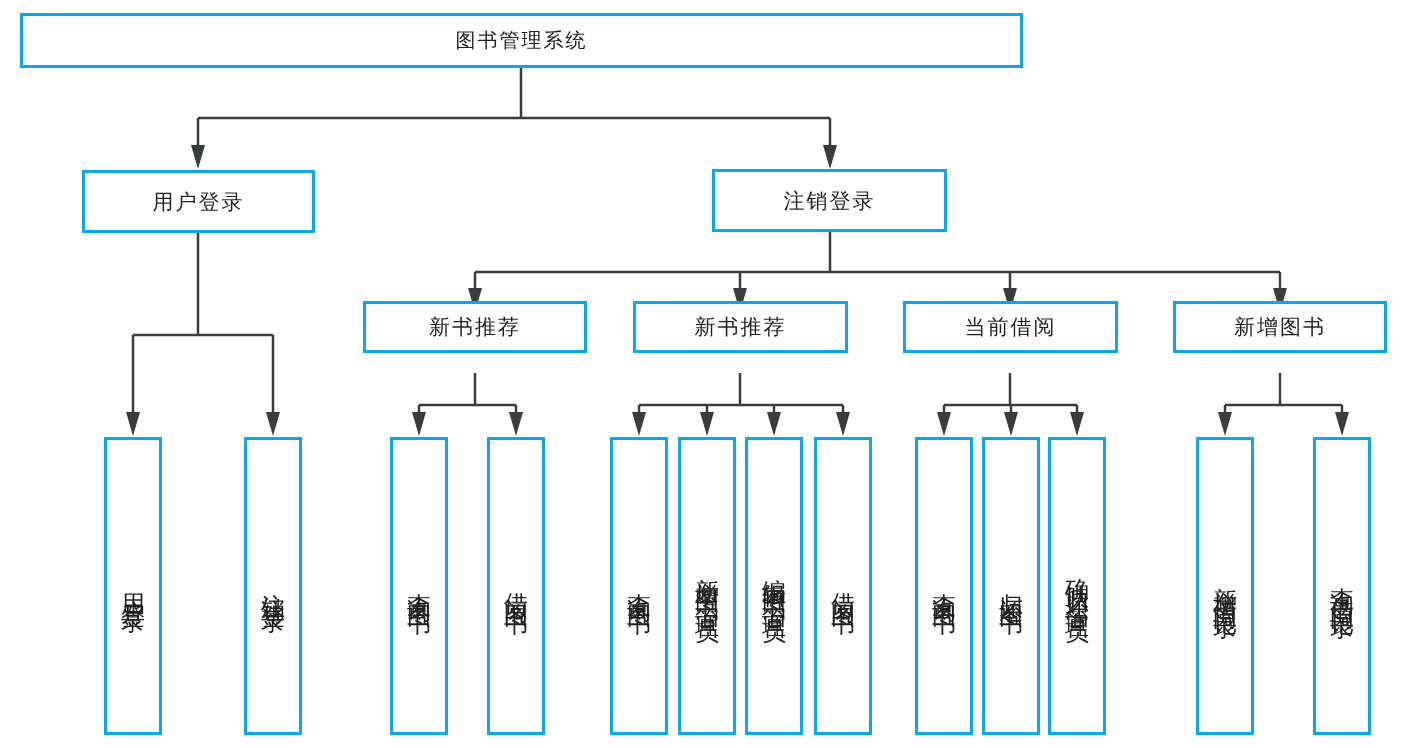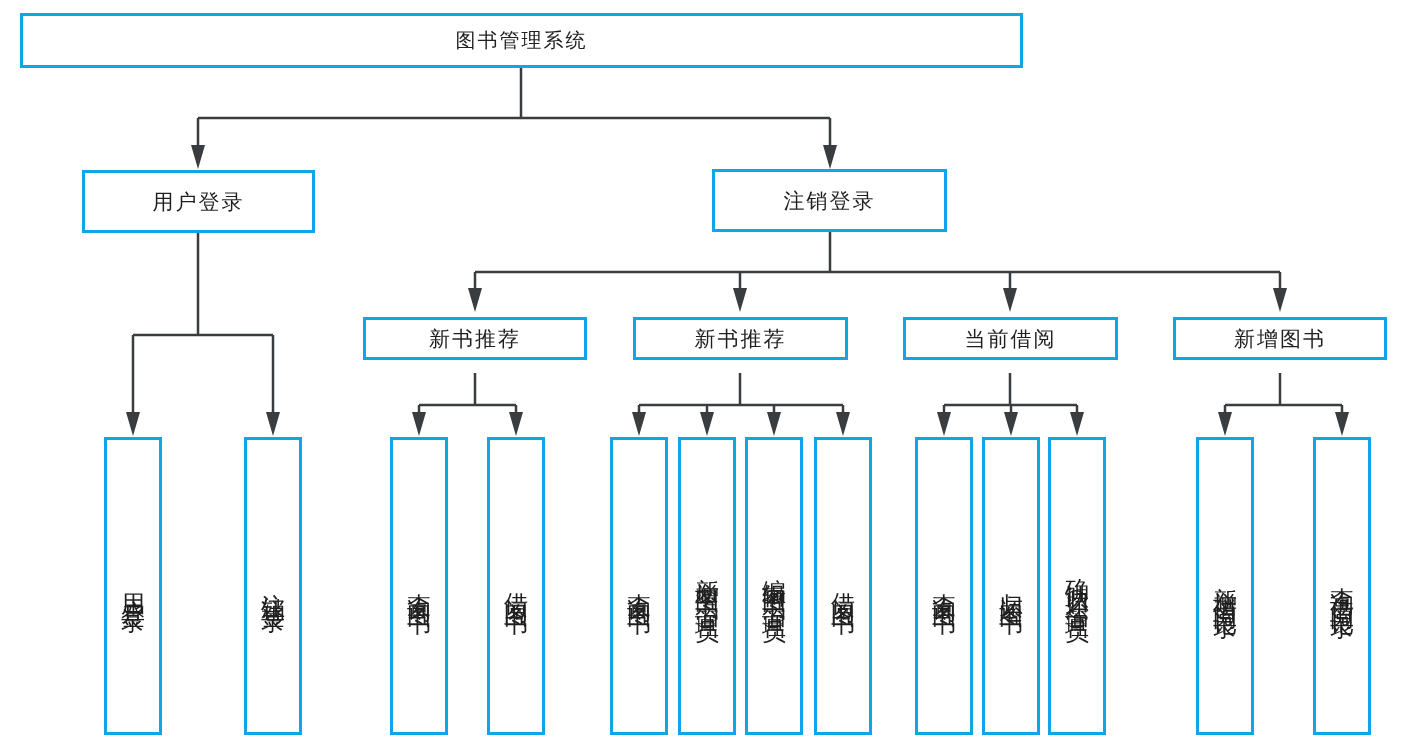--- a/index.html
+++ b/index.html
@@ -5,21 +5,21 @@
   html,body{margin:0;padding:0;background:#ffffff;}
   body{font-family:"DejaVu Sans","Liberation Sans",sans-serif;color:#1f1f1f;}
   .canvas{position:relative;width:1405px;height:747px;background:#ffffff;overflow:hidden;}
   svg.connectors{position:absolute;left:0;top:0;pointer-events:none;}
   .node{position:absolute;background:#ffffff;border:3px solid #0ea5e9;box-sizing:border-box;
         display:flex;align-items:center;justify-content:center;text-align:center;}
   .h-node{font-size:21px;letter-spacing:2px;}
   .root-node{left:20px;top:13px;width:1003px;height:55px;font-size:20px;}
   .n-user-login{left:82px;top:170px;width:233px;height:63px;}
   .n-book-mgmt{left:712px;top:169px;width:235px;height:63px;}
-  .lvl2{top:317px;height:43px;}
+  .lvl2{top:301px;height:52px;}
   .n-new-book{left:363px;width:224px;}
   .n-book-borrow{left:633px;width:215px;}
   .n-current-borrow{left:903px;width:215px;text-align:right;}
   .n-borrow-records{left:1173px;width:214px;}
   .leaf{top:437px;height:298px;width:58px;
         writing-mode:vertical-rl;text-orientation:mixed;
         font-size:24px;letter-spacing:6px;line-height:1;}
   .lf-133{left:104px;} .lf-273{left:244px;}
   .lf-419{left:390px;} .lf-516{left:487px;}
   .lf-639{left:610px;} .lf-707{left:678px;} .lf-774{left:745px;} .lf-843{left:814px;}

